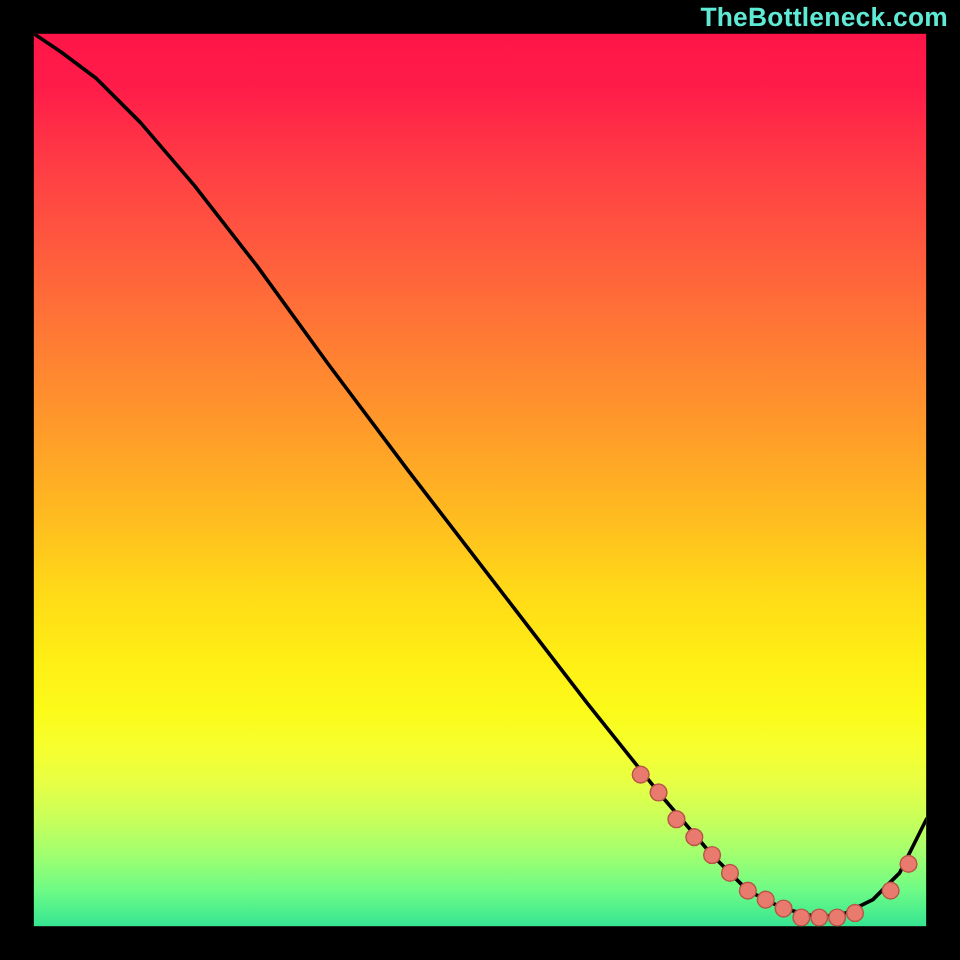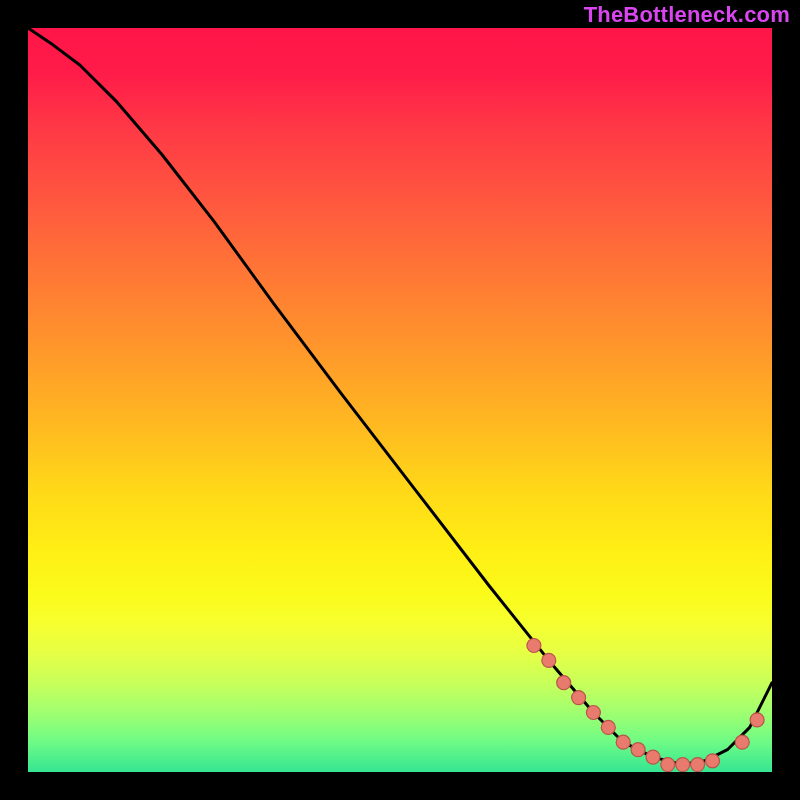--- a/index.html
+++ b/index.html
@@ -14,21 +14,21 @@
   .frame {
     position: relative;
     width: 800px;
     height: 800px;
     background: #000;
   }
   .watermark {
     position: absolute;
     top: 2px;
     right: 10px;
-    color: #d946ef;
+    color: #5eead4;
     font-size: 22px;
     font-weight: 600;
     letter-spacing: 0.2px;
     z-index: 10;
   }
   .plot-area {
     position: absolute;
     left: 28px;
     top: 28px;
     width: 744px;

